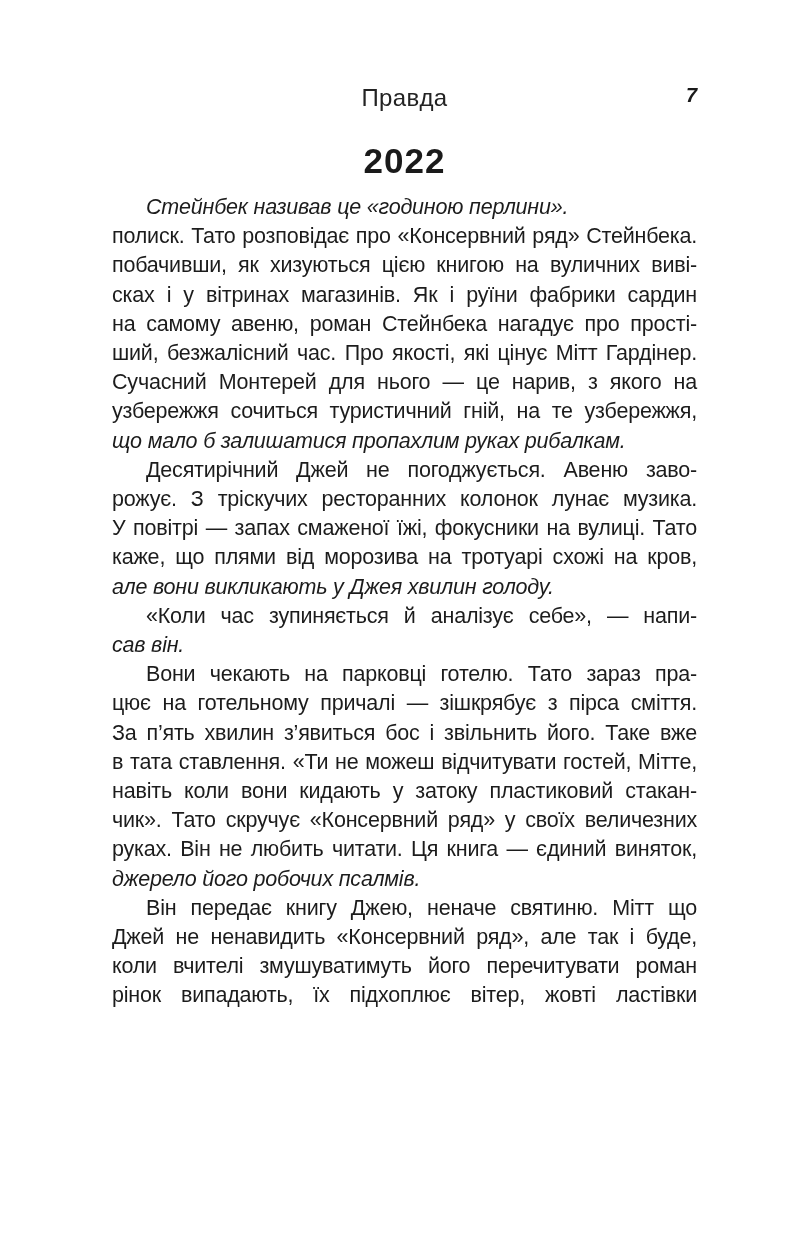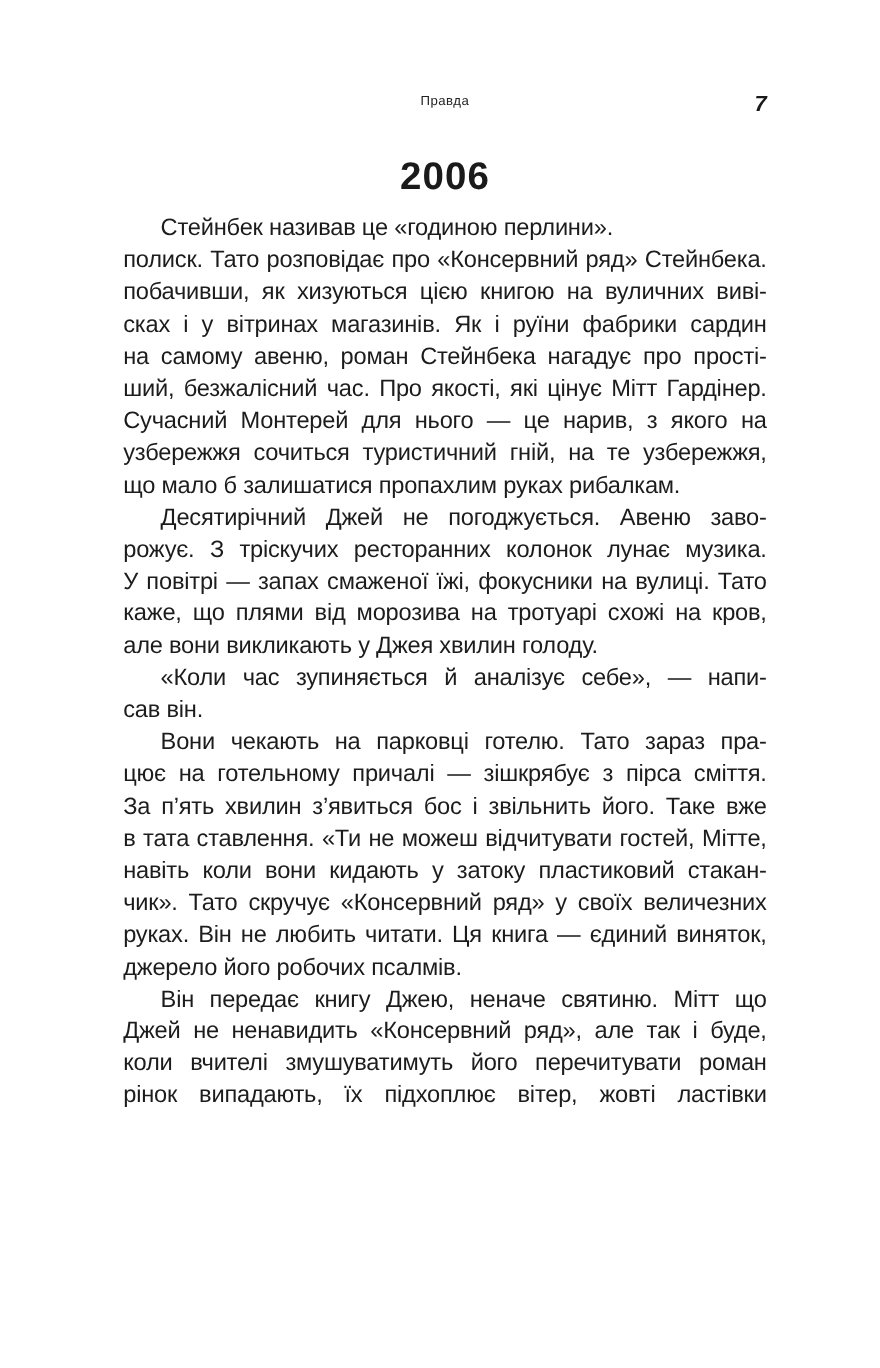--- a/index.html
+++ b/index.html
@@ -21,21 +21,21 @@
     top: 84px;
     left: 112px;
     width: 585px;
     height: 26px;
   }
   .running-title {
     position: absolute;
     left: 0;
     right: 0;
     text-align: center;
-    font-size: 12px;
+    font-size: 24px;
     font-weight: 400;
     letter-spacing: 0.4px;
     color: #232323;
   }
   .folio {
     position: absolute;
     right: 0;
     top: 0;
     font-size: 20px;
     font-weight: 700;
@@ -69,32 +69,33 @@
   .line {
     text-align: justify;
     text-align-last: justify;
   }
   .line.first {
     text-indent: 34px;
   }
   .line.last {
     text-align: center;
     text-align-last: left;
+    font-style: italic;
   }
 </style>
 </head>
 <body>
 
 <div class="page">
   <div class="header">
     <span class="running-title">Правда</span>
     <span class="folio">7</span>
   </div>
 
-  <h1 class="chapter">2006</h1>
+  <h1 class="chapter">2022</h1>
 
   <div class="body-text">
       <div>
         <div class="line first last">Стейнбек називав це «годиною перлини».</div>
       </div>
       <div>
         <div class="line">полиск. Тато розповідає про «Консервний ряд» Стейнбека.</div>
         <div class="line">побачивши, як хизуються цією книгою на вуличних виві-</div>
         <div class="line">сках і у вітринах магазинів. Як і руїни фабрики сардин</div>
         <div class="line">на самому авеню, роман Стейнбека нагадує про прості-</div>

